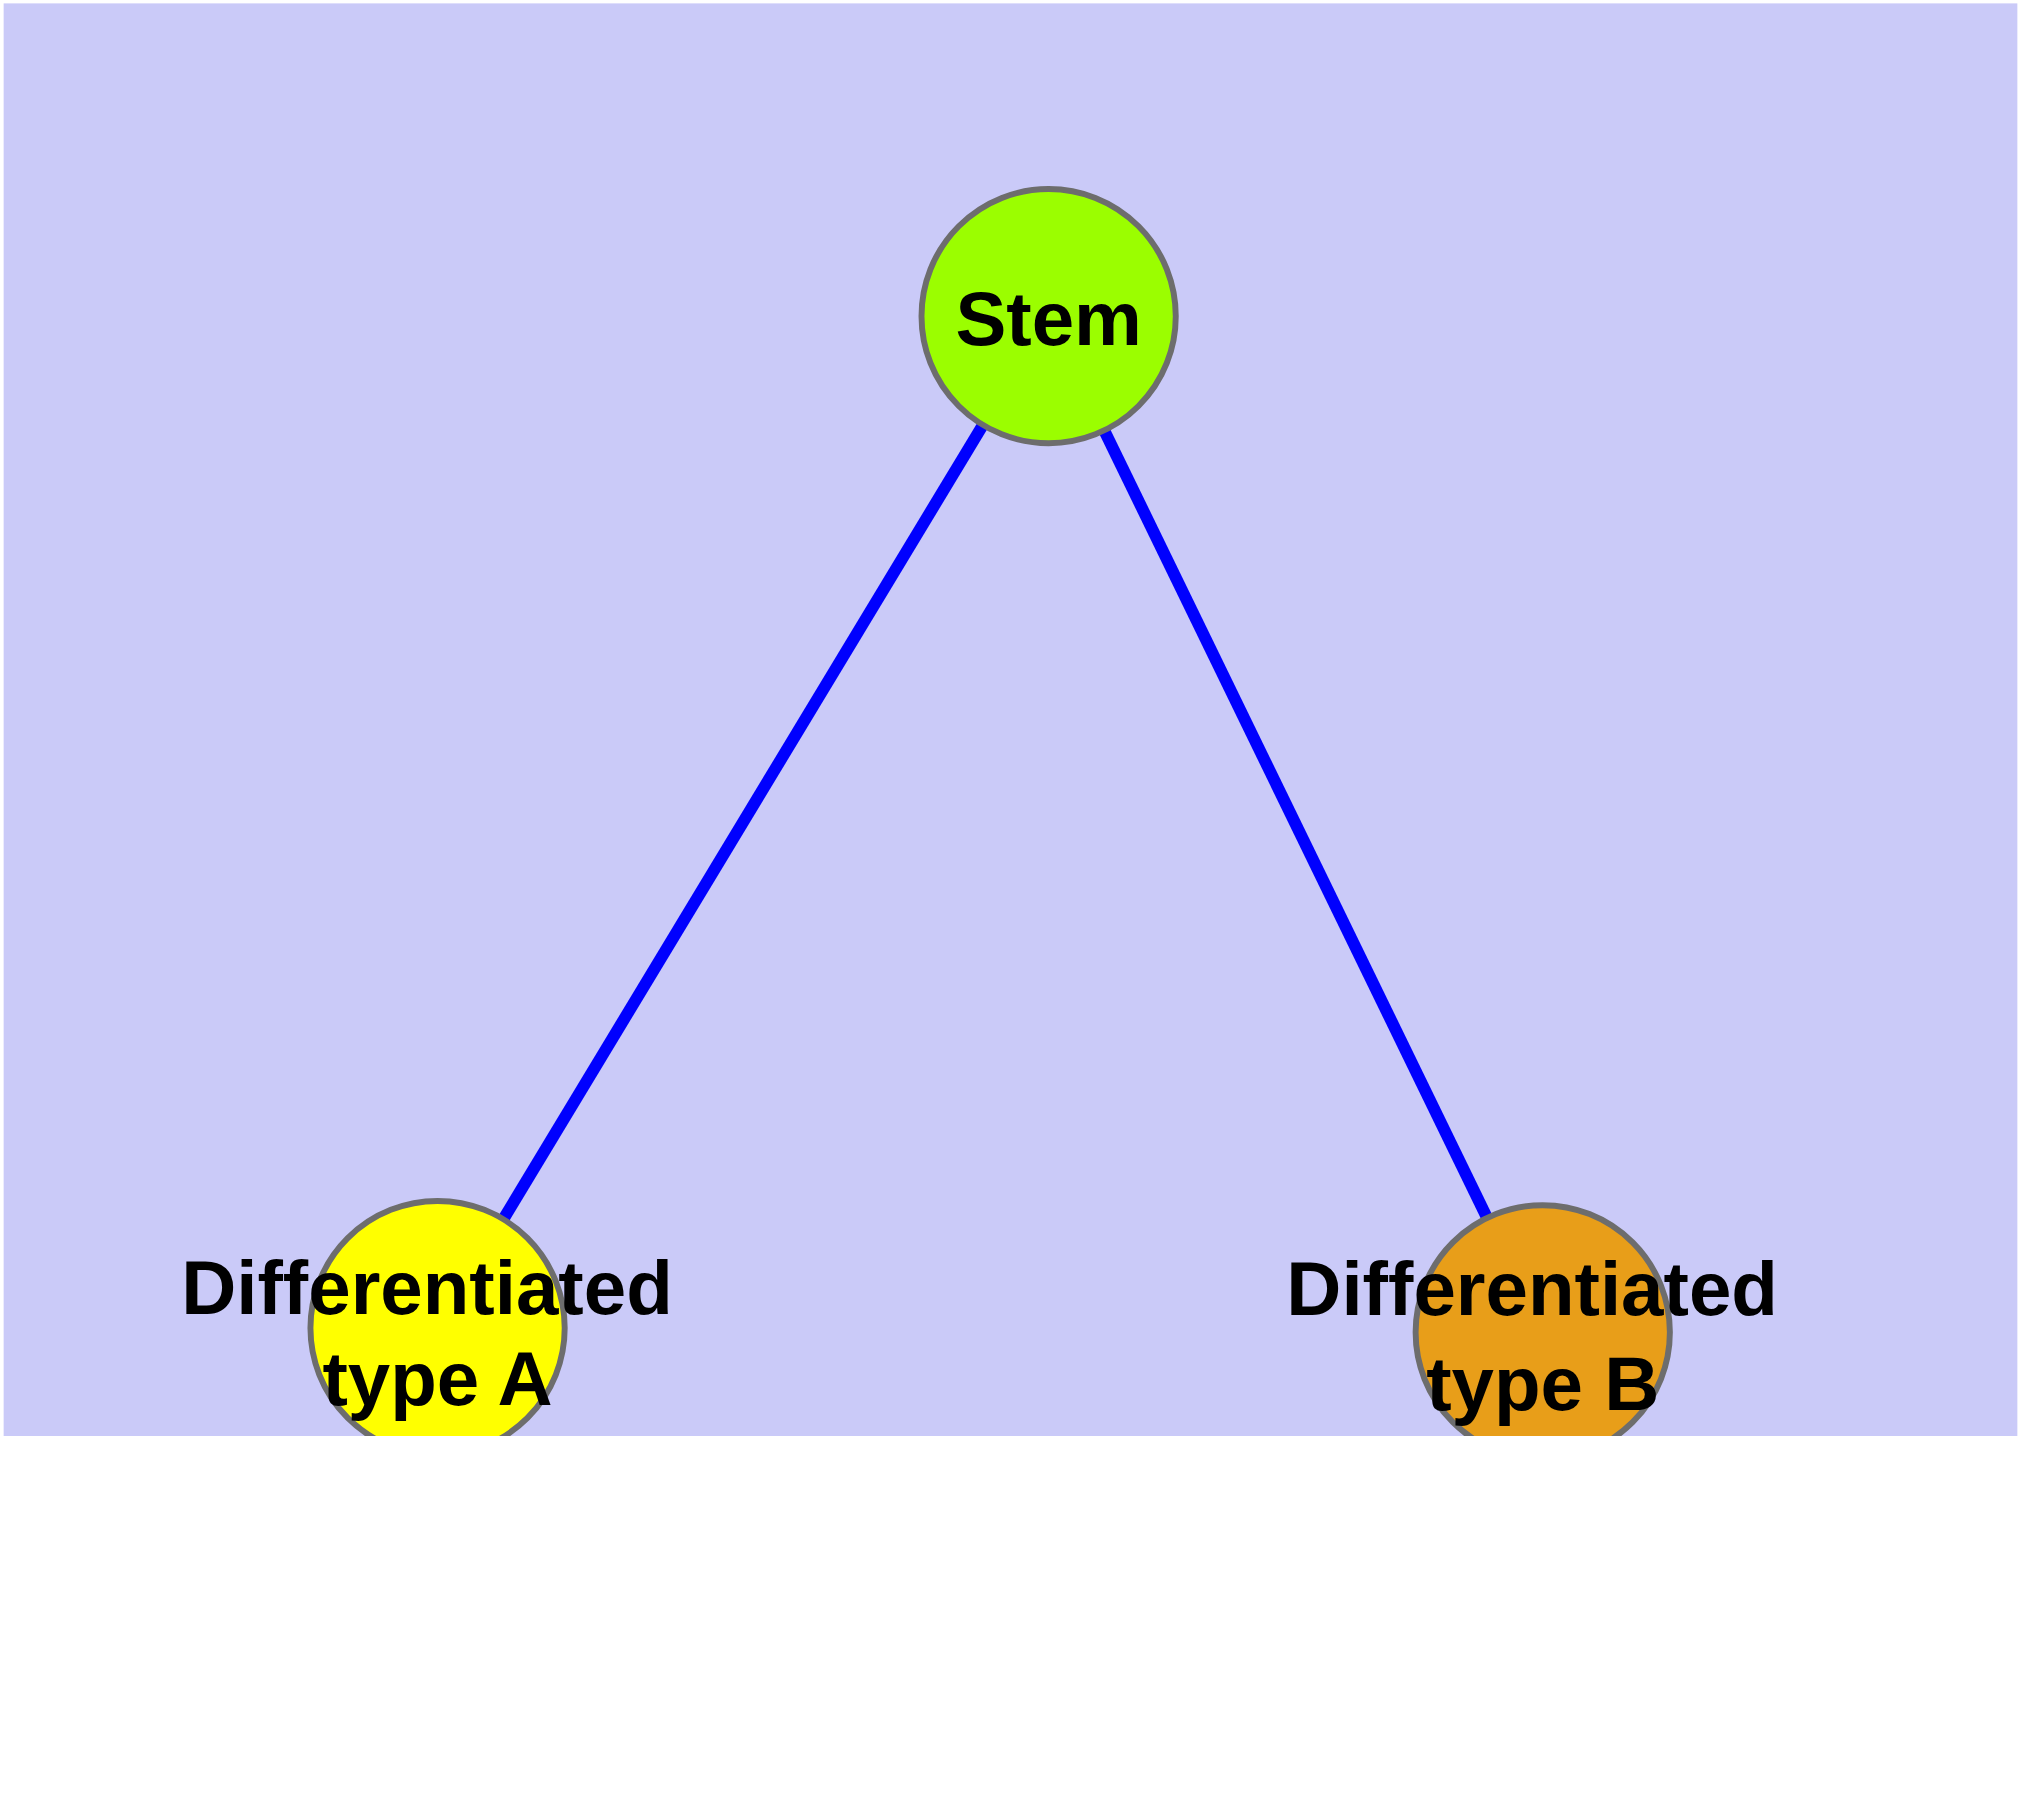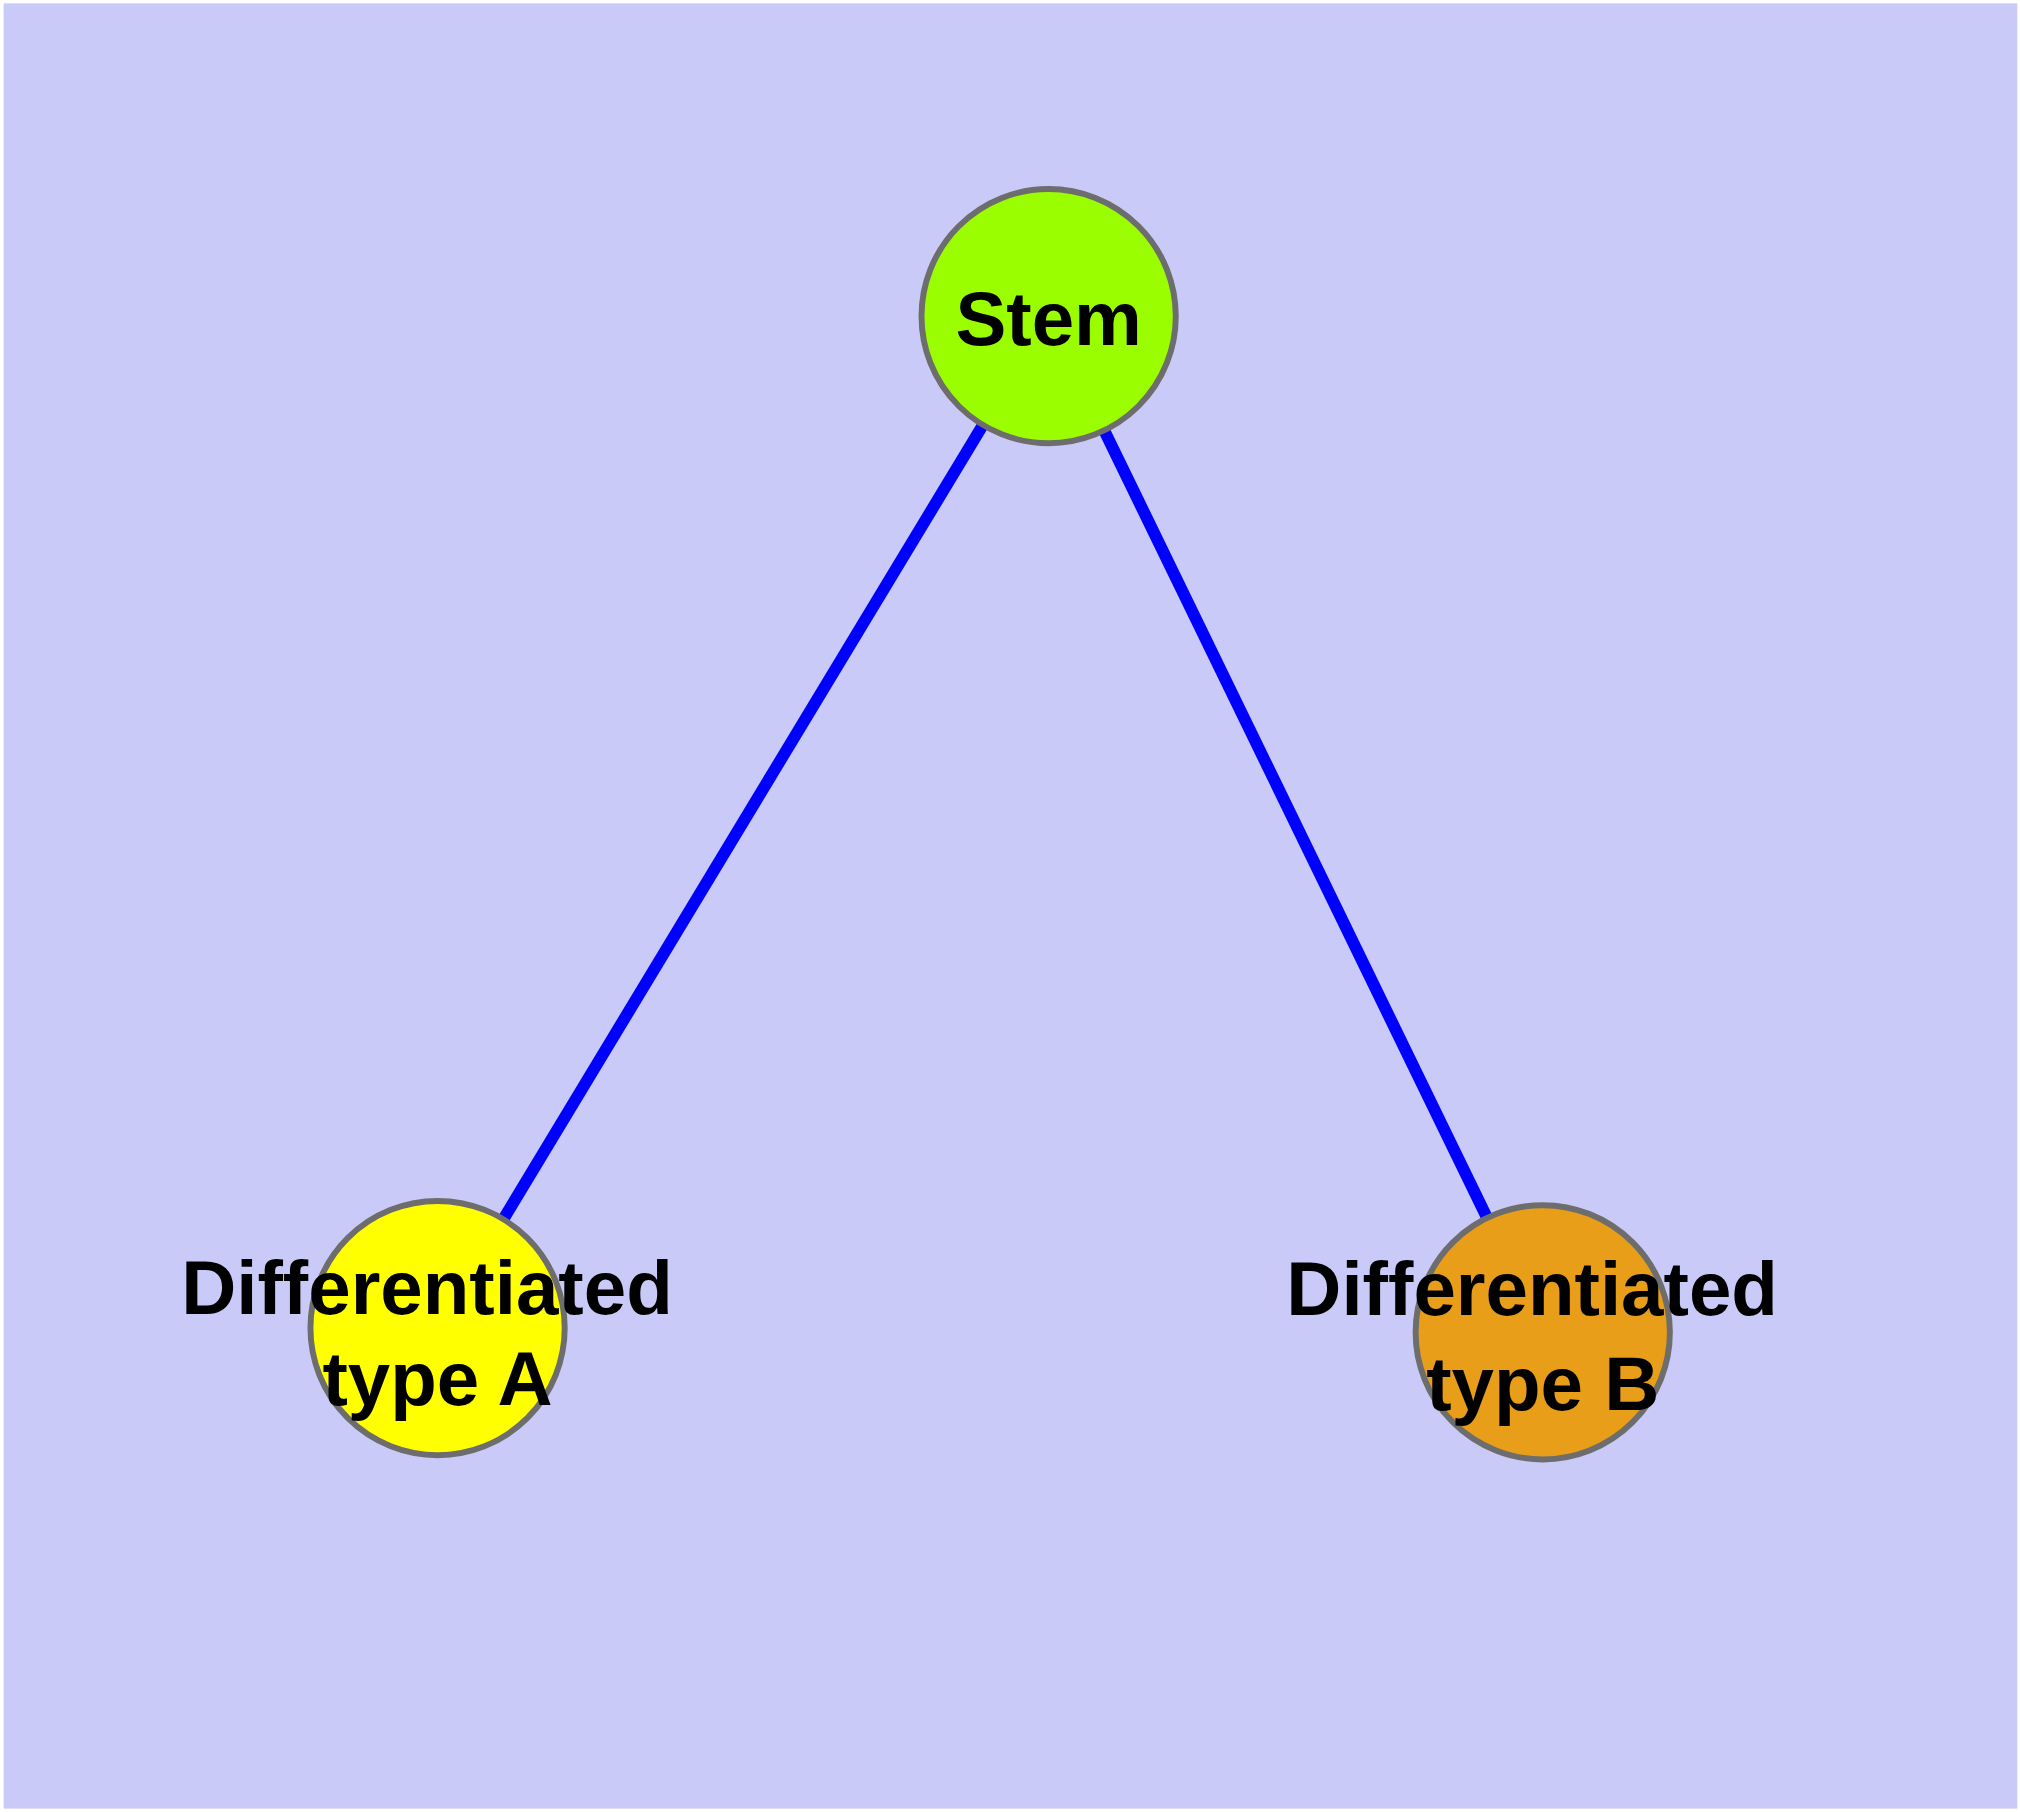--- a/index.html
+++ b/index.html
@@ -3,21 +3,21 @@
 <meta charset="utf-8">
 <style>
   html, body {
     margin: 0;
     padding: 0;
     background: #ffffff;
   }
   .stage {
     position: relative;
     width: 2021px;
-    height: 1812px;
+    height: 1436px;
     background: #ffffff;
   }
   svg.graph {
     display: block;
     width: 2021px;
     height: 1812px;
   }
   .node-circle {
     stroke-width: 7px;
   }

